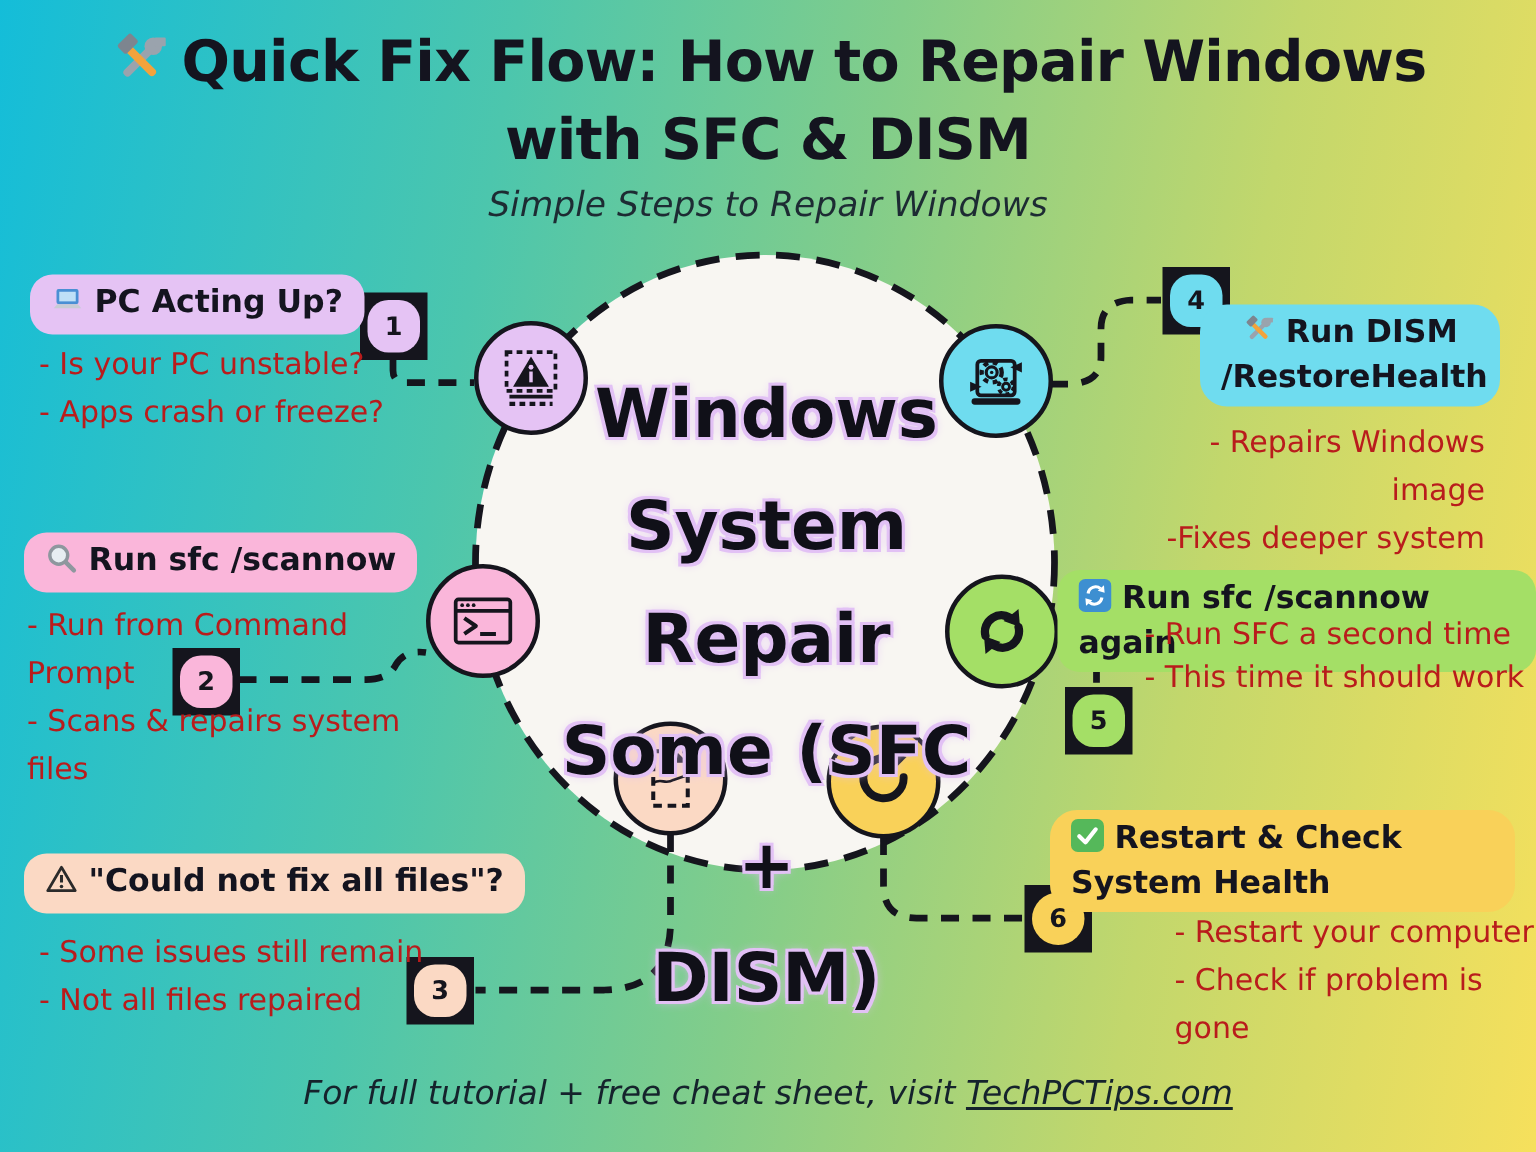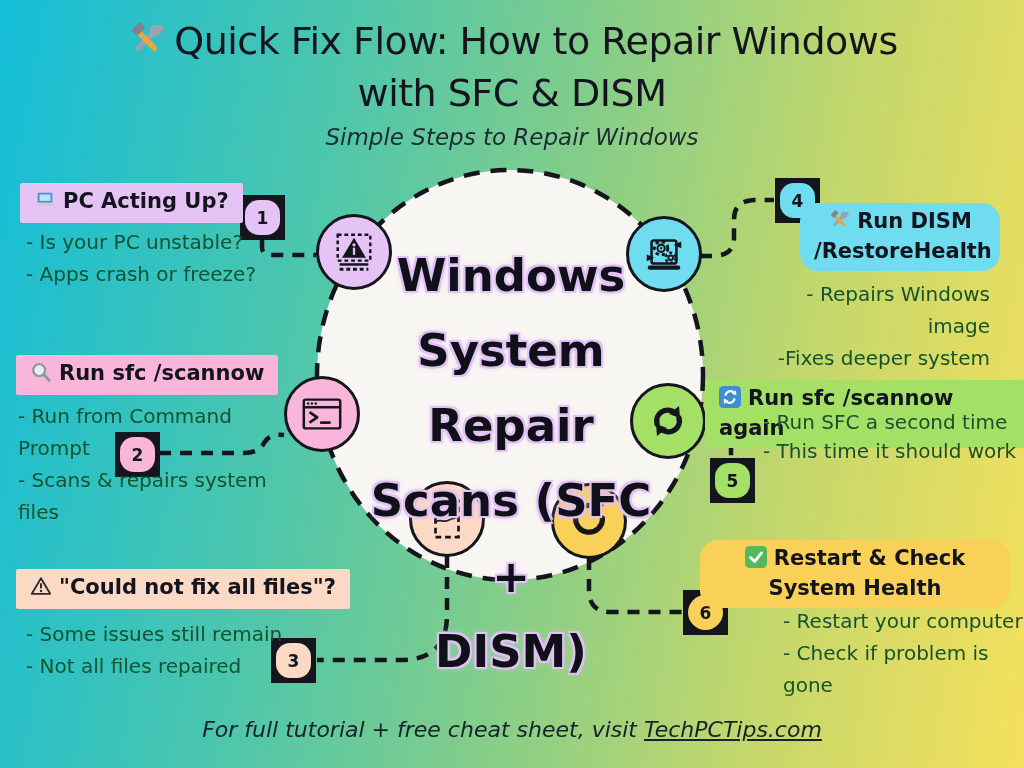--- a/index.html
+++ b/index.html
@@ -6,35 +6,35 @@
   html,body { width:1024px; height:768px; overflow:hidden; }
   body {
     font-family:"DejaVu Sans","Liberation Sans",sans-serif;
     background:linear-gradient(100deg,#14bdd9 0%,#4cc6ad 30%,#82cd8a 52%,#c2d76c 75%,#f6e05c 100%);
     position:relative; color:#1b2a33;
   }
   .abs { position:absolute; }
 
   
   .title { top:18px; left:0; width:1024px; text-align:center;
-           font-size:38px; font-weight:400; color:#14141f; letter-spacing:-0.5px; line-height:1.22; }
+           font-size:38px; font-weight:700; color:#14141f; letter-spacing:-0.5px; line-height:1.22; }
   .title .ticon { display:inline-block; vertical-align:-6px; margin-right:8px; }
   .subtitle { top:124px; left:0; width:1024px; text-align:center;
               font-style:italic; font-size:23px; font-weight:500; color:#1d2b33; }
 
   
   .center-text { top:238px; left:360px; width:302px; text-align:center;
                  font-size:45px; font-weight:800; color:#101018; line-height:1.67;
                  text-shadow:-2px -2px 0 #e2c1f5, 2px -2px 0 #e2c1f5, -2px 2px 0 #e2c1f5, 2px 2px 0 #e2c1f5, 0 0 7px #e2c1f5; }
 
   
-  .pill { display:inline-block; padding:5px 14px; border-radius:2px;
+  .pill { display:inline-block; padding:5px 14px; border-radius:15px;
           font-size:21px; font-weight:800; color:#14141f; line-height:1.3; }
   .pill .picon { display:inline-block; vertical-align:-3px; margin-right:7px; }
-  .points { font-size:20px; line-height:1.6; color:#14532d; }
+  .points { font-size:20px; line-height:1.6; color:#b91c1c; }
 
   
   .icircle { width:76px; height:76px; border:3px solid #15151d; border-radius:50%;
              display:flex; align-items:center; justify-content:center; z-index:3; }
 
   
   .badge { width:45px; height:45px; background:#15151d; padding:5px; z-index:4; }
   .badge .inner { width:100%; height:100%; border-radius:40%;
                   display:flex; align-items:center; justify-content:center;
                   font-size:17px; font-weight:800; color:#15151d; }
@@ -75,21 +75,21 @@
       </svg>
     </span><span>Quick Fix Flow: How to Repair Windows</span>
   </div>
   <div>with SFC &amp; DISM</div>
 </div>
 <div class="abs subtitle txt">Simple Steps to Repair Windows</div>
 
 <div class="abs center-text txt">
   <div>Windows</div>
   <div>System Repair</div>
-  <div>Scans (SFC +</div>
+  <div>Some (SFC +</div>
   <div>DISM)</div>
 </div>
 
 <div class="abs icircle" style="left: 316px; top: 214px; background-color: rgb(229, 195, 244);">
   <svg width="46" height="46" viewBox="0 0 48 48">
     <rect x="7" y="6" width="34" height="27" fill="none" stroke="#15151d" stroke-width="2.6" stroke-dasharray="4 3"></rect>
     <path d="M24 9 L36.5 30 H11.5 Z" fill="#15151d"></path>
     <circle cx="24" cy="16.5" r="1.7" fill="#e5c3f4"></circle>
     <rect x="22.8" y="19.5" width="2.4" height="7.5" fill="#e5c3f4"></rect>
     <line x1="9" y1="37" x2="39" y2="37" stroke="#15151d" stroke-width="2.6"></line>
@@ -238,21 +238,21 @@
       </svg>
     </span><span>Run sfc /scannow again</span>
   </span>
 </div>
 <div class="abs points txt" style="left:763px; top:408px; line-height:1.45;">
   <div>- Run SFC a second time</div>
   <div>- This time it should work</div>
 </div>
 
 <div class="abs txt" style="left:700px; top:540px; width:310px; text-align:right;">
-  <span class="pill" style="border-radius: 18px; text-align: center; max-width: 310px; background-color: rgb(249, 209, 89);">
+  <span class="pill" style="border-radius: 18px; text-align: left; max-width: 310px; background-color: rgb(249, 209, 89);">
     <span class="picon">
       <svg width="22" height="22" viewBox="0 0 24 24">
         <rect width="24" height="24" rx="5" fill="#55b85a"></rect>
         <path d="M6 12.5 L10.5 17 L18 7.5" stroke="#fff" stroke-width="3" fill="none" stroke-linecap="round" stroke-linejoin="round"></path>
       </svg>
     </span><span>Restart &amp; Check System Health</span>
   </span>
 </div>
 <div class="abs points txt" style="left:783px; top:605px; width:240px;">
   <div>- Restart your computer</div>

